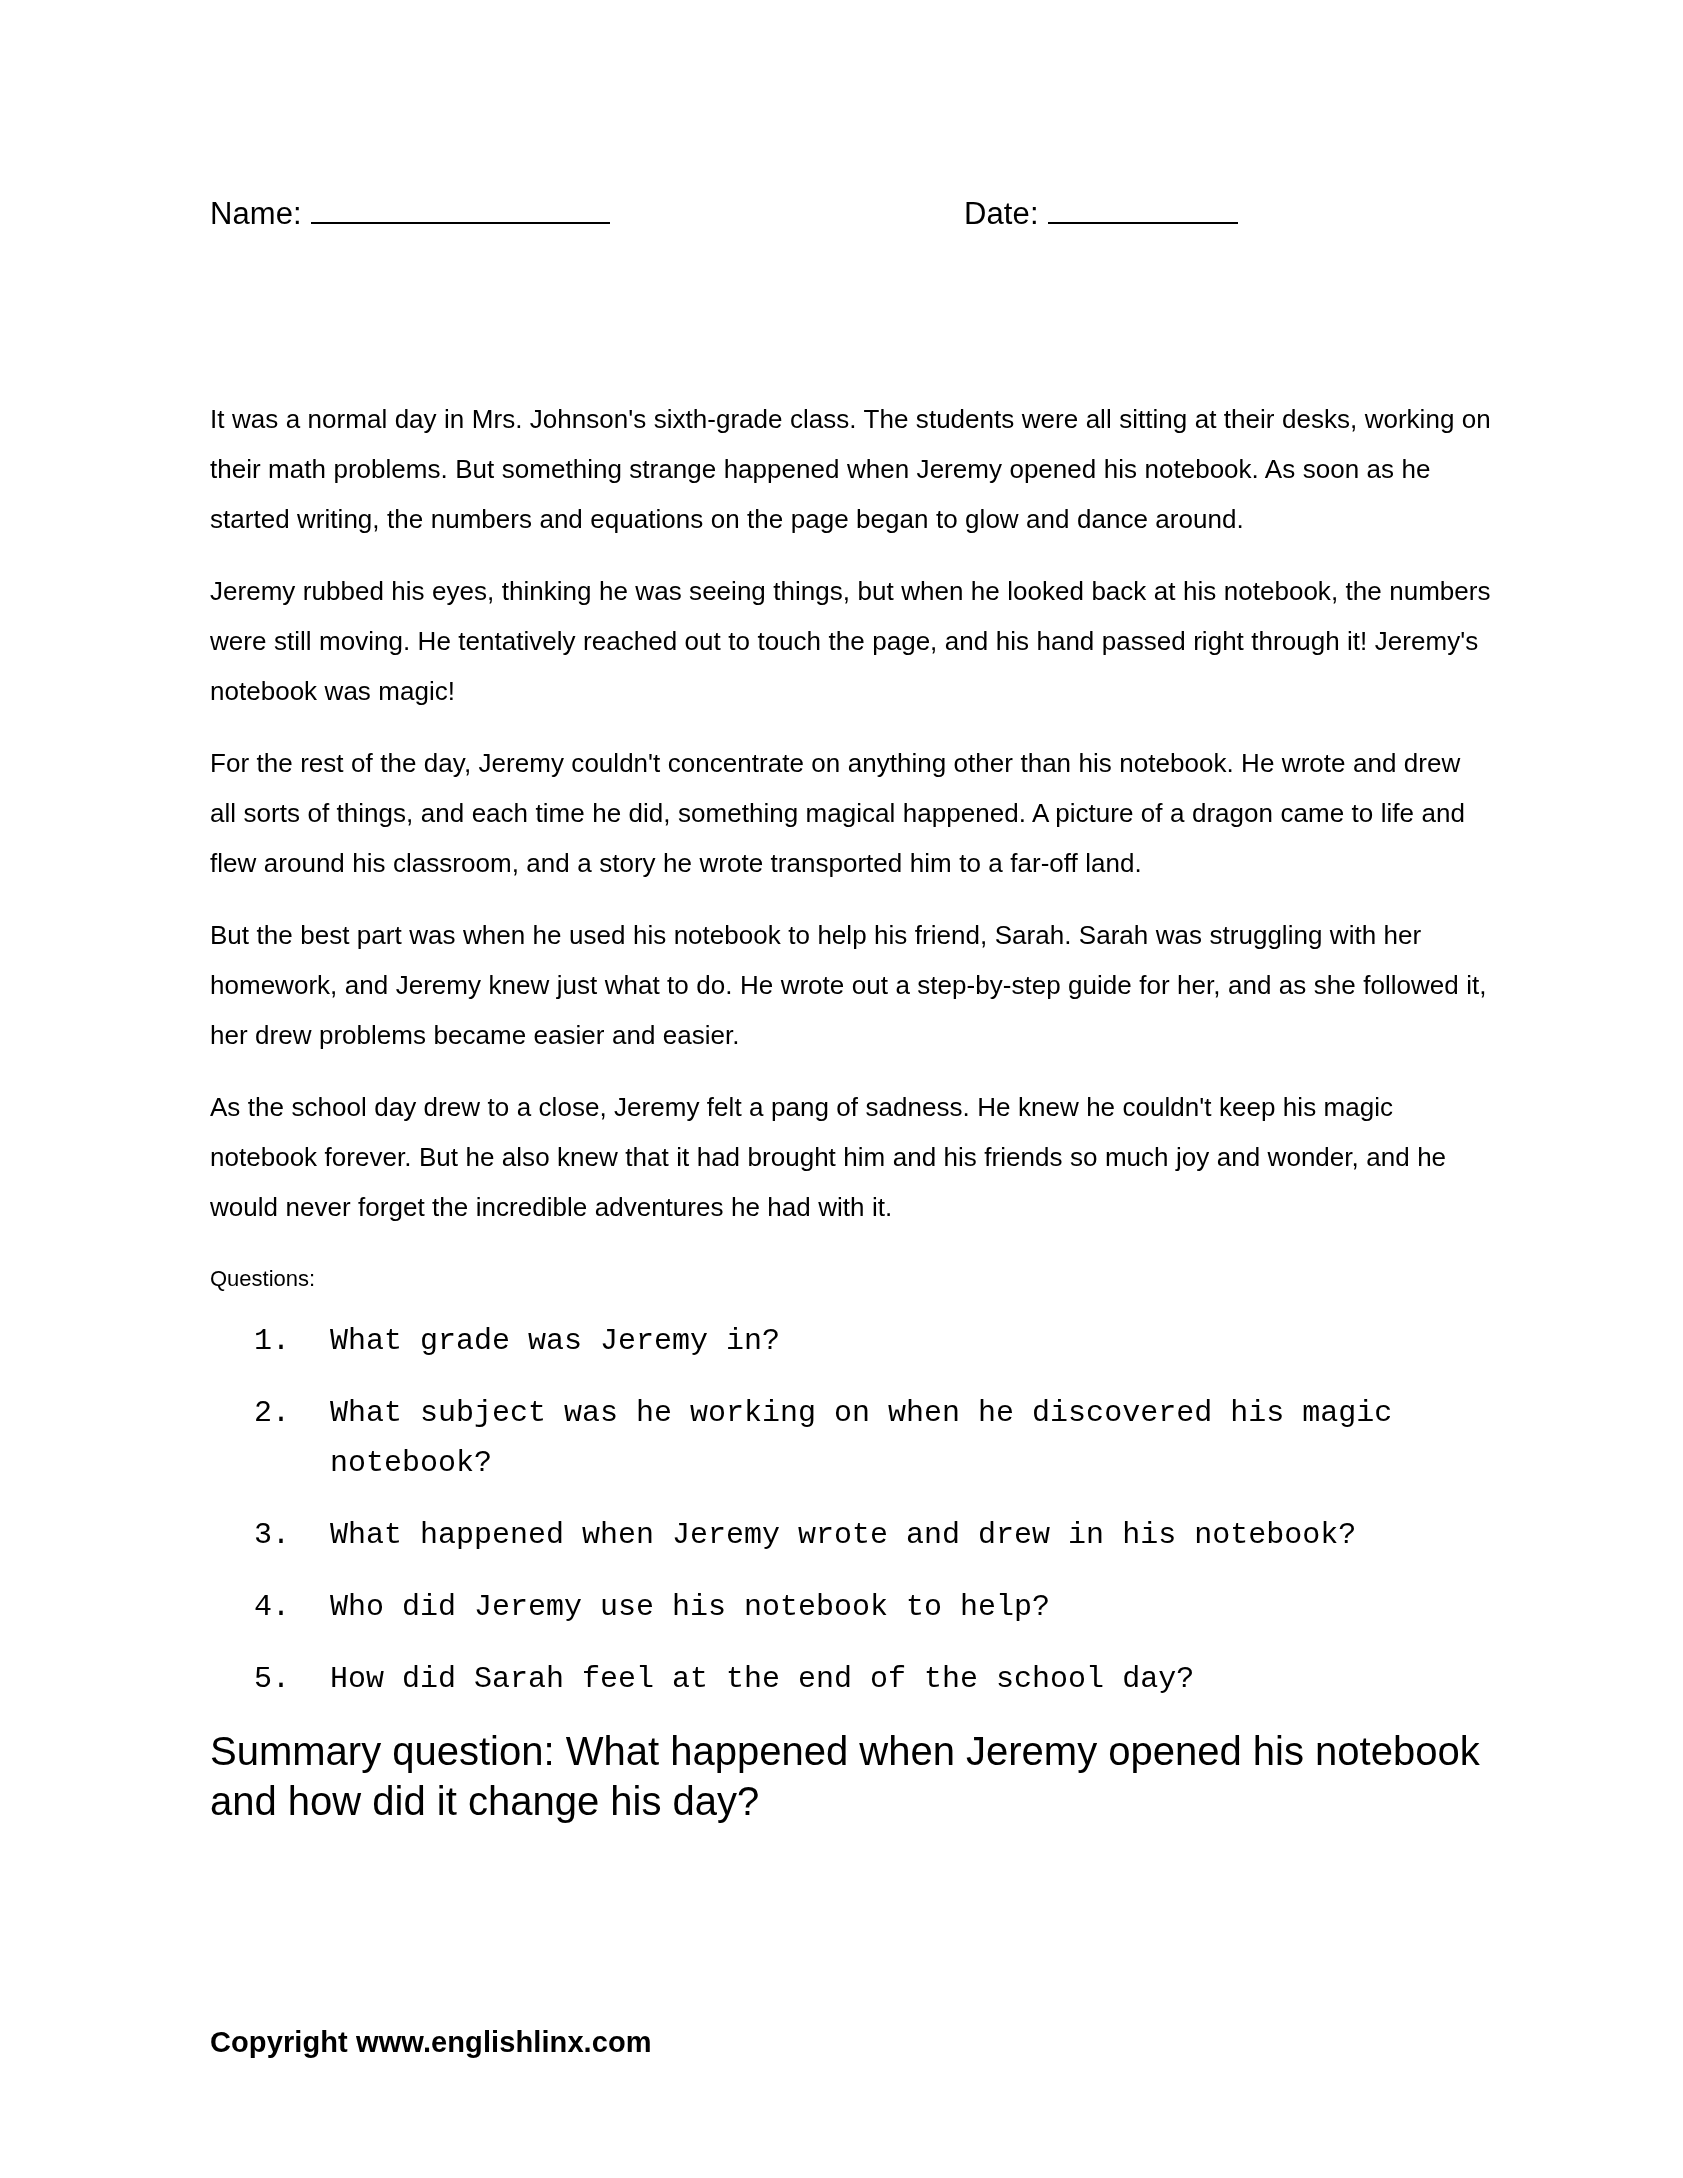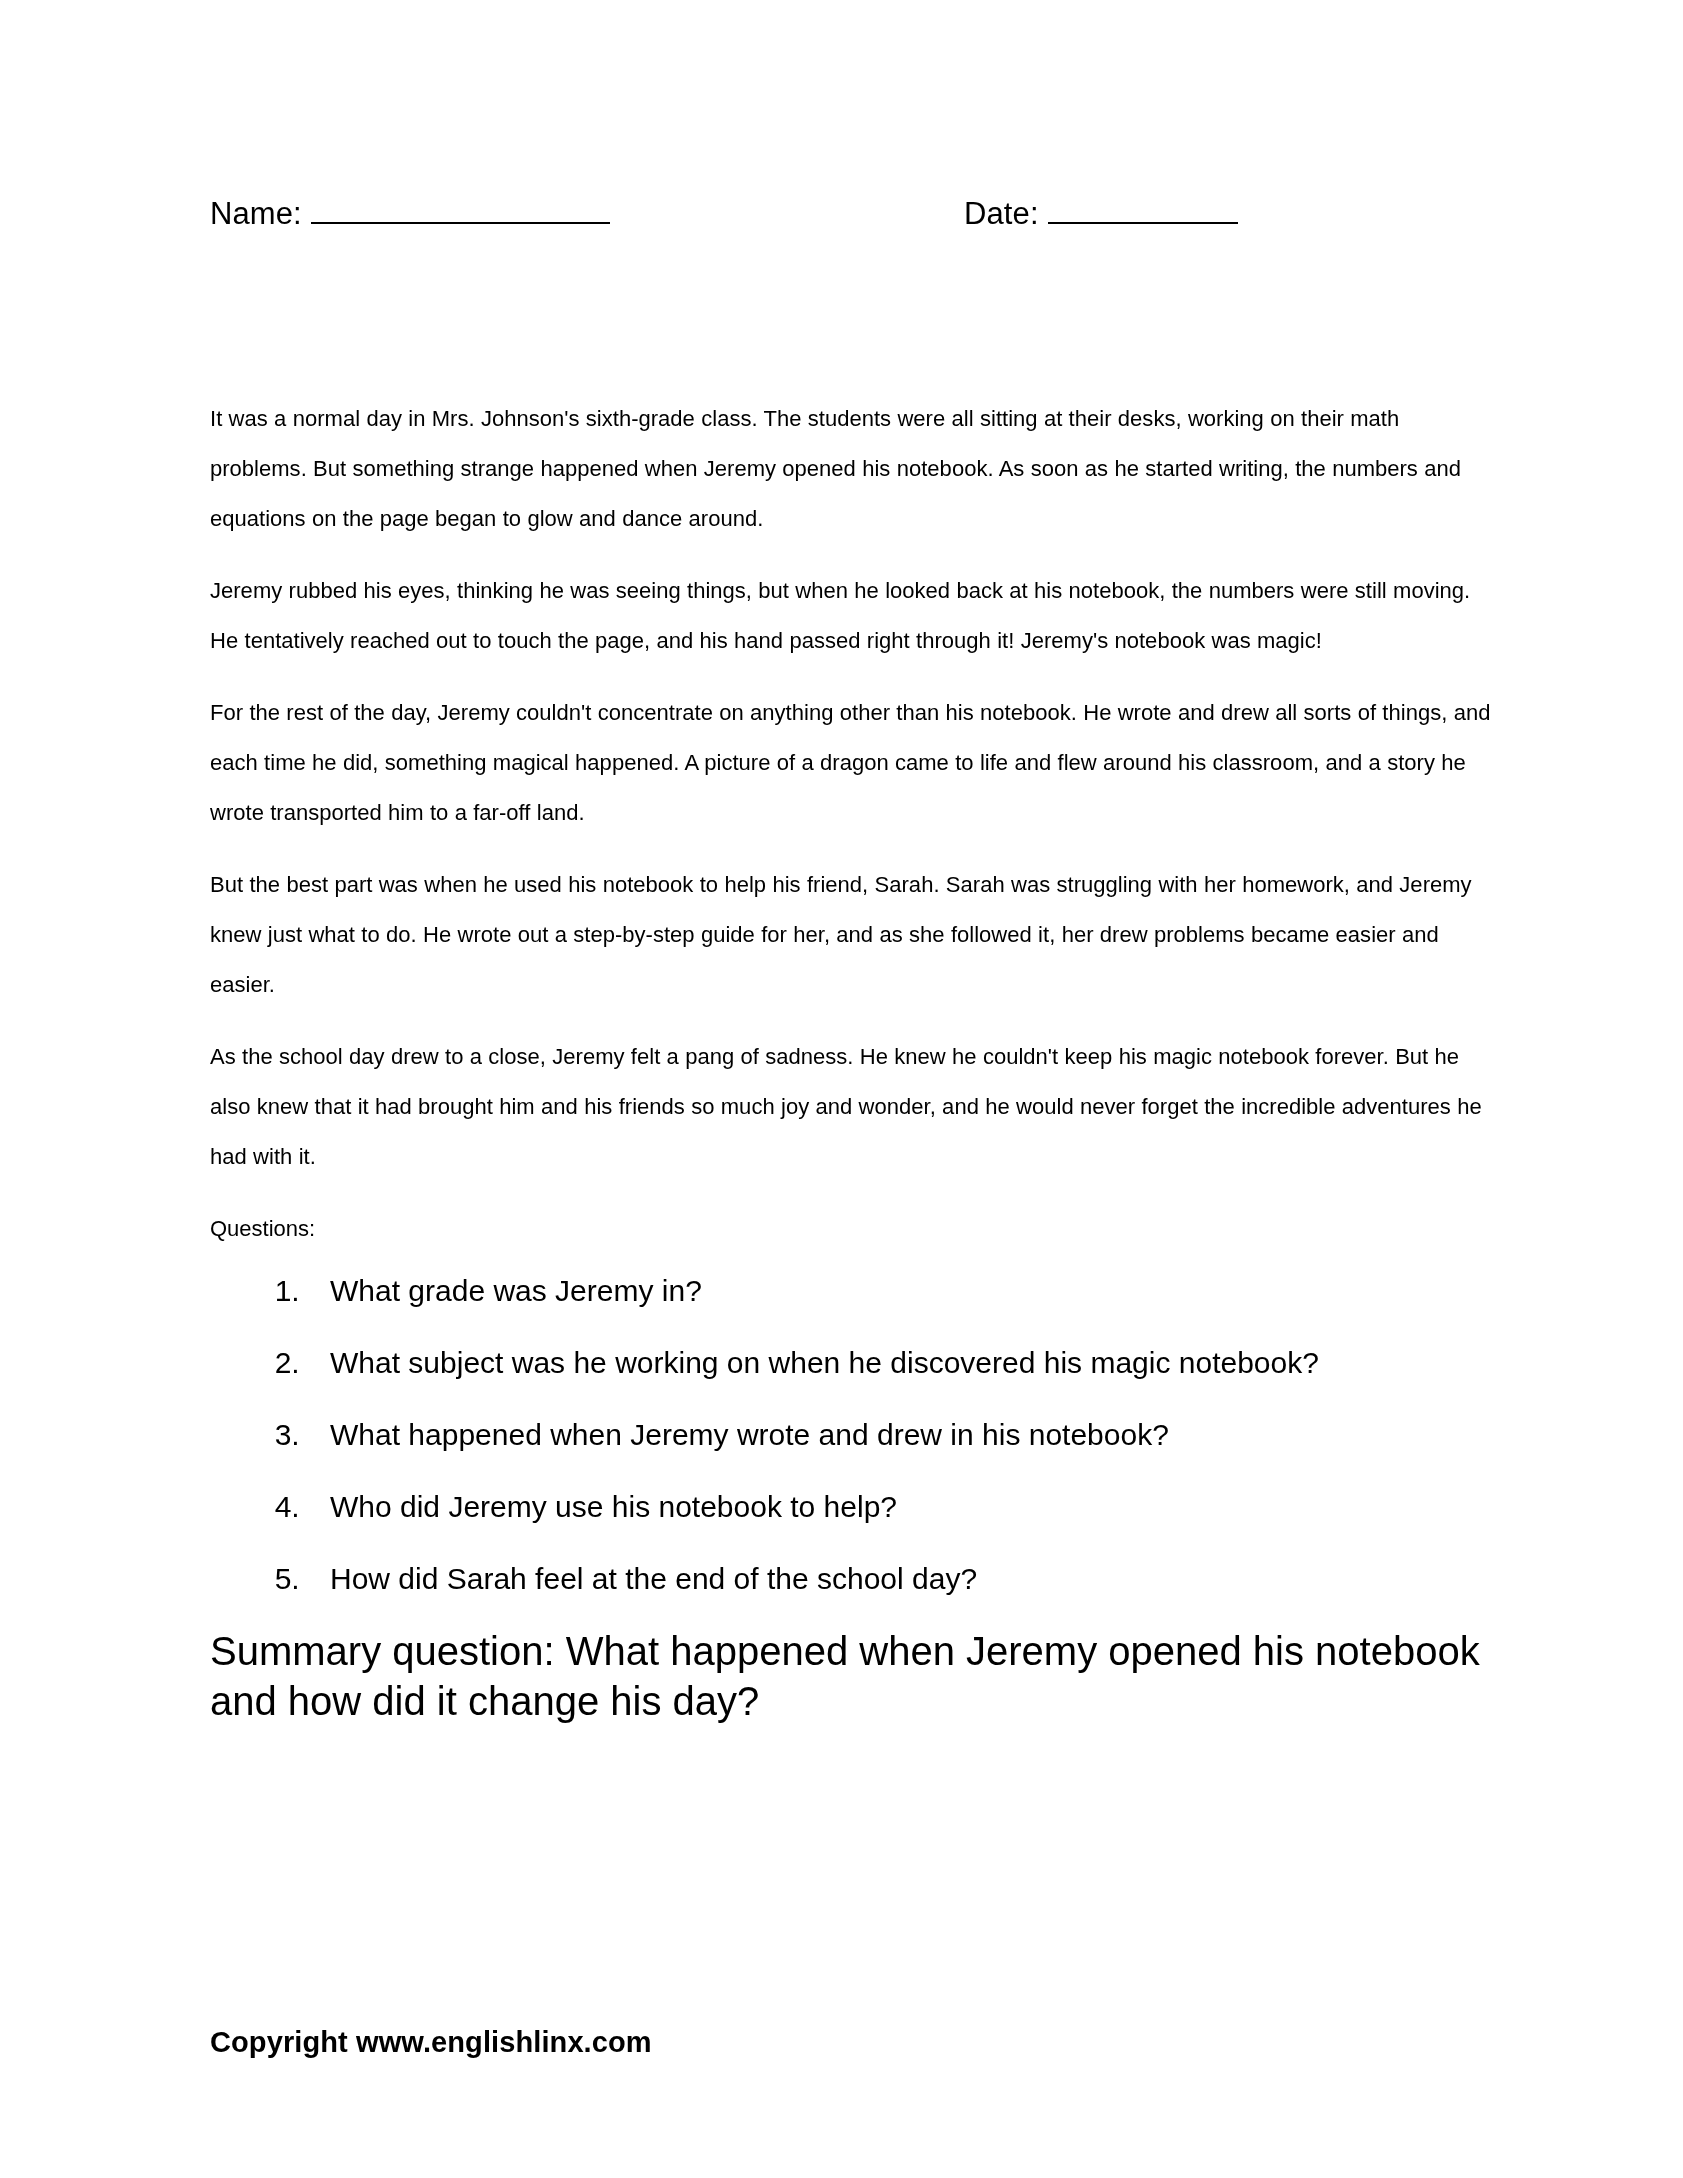--- a/index.html
+++ b/index.html
@@ -71,39 +71,40 @@
 
   
   .body-block {
     position: absolute;
     left: 194px;
     top: 394px;
     width: 1282px;
   }
 
   .para {
-    font-size: 22px;
+    font-size: 26px;
     line-height: 50px;
     margin: 0 0 22px 0;
     text-align: left;
     letter-spacing: 0.02px;
     word-spacing: 0.2px;
   }
 
   .questions-label {
     font-size: 22px;
     line-height: 50px;
     margin: 14px 0 12px 0;
   }
 
   ol.question-list {
     margin: 8px 0 0 0;
     padding: 0 0 0 98px;
     list-style-position: outside;
     list-style-type: decimal;
+    font-family: Liberation Mono, monospace;
   }
   ol.question-list > li {
     font-size: 30px;
     line-height: 50px;
     margin: 0 0 22px 0;
     padding-left: 22px;
   }
   ol.question-list > li::marker {
     font-size: 30px;
   }

